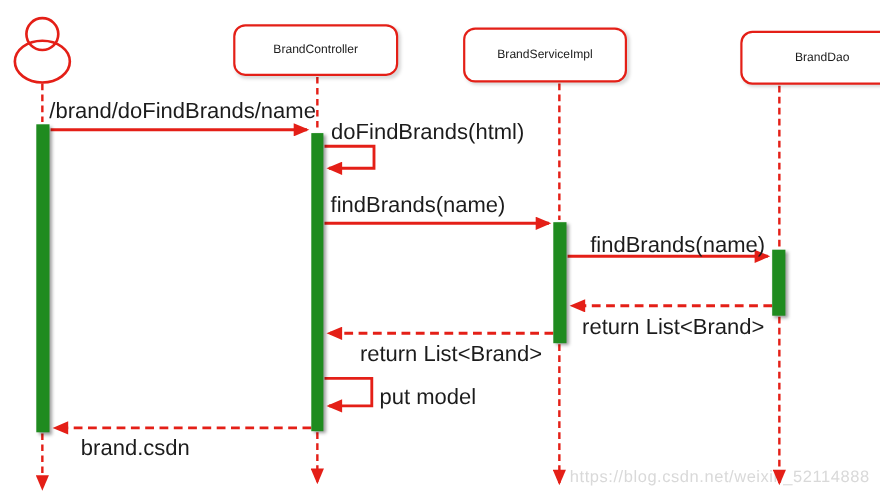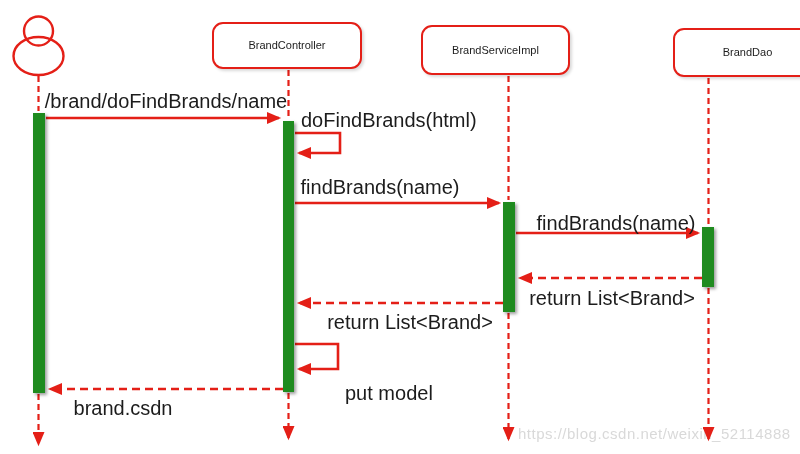--- a/index.html
+++ b/index.html
@@ -93,16 +93,16 @@
   <div class="bar" style="left:283px;top:121px;width:11px;height:271px;"></div>
   <div class="bar" style="left:503px;top:202px;width:12px;height:110px;"></div>
   <div class="bar" style="left:702px;top:227px;width:12px;height:60px;"></div>
 
   <div class="mlabel center" style="left:166px;top:90px;">/brand/doFindBrands/name</div>
   <div class="mlabel" style="left:301px;top:109px;">doFindBrands(html)</div>
   <div class="mlabel center" style="left:380px;top:176px;">findBrands(name)</div>
   <div class="mlabel center" style="left:616px;top:212px;">findBrands(name)</div>
   <div class="mlabel center" style="left:612px;top:287px;">return List&lt;Brand&gt;</div>
   <div class="mlabel center" style="left:410px;top:311px;">return List&lt;Brand&gt;</div>
-  <div class="mlabel" style="left:345px;top:350px;margin-top:32px;">put model</div>
+  <div class="mlabel" style="left:345px;top:350px;">put model</div>
   <div class="mlabel center" style="left:123px;top:397px;">brand.csdn</div>
 
 </div>
 
 </body></html>

